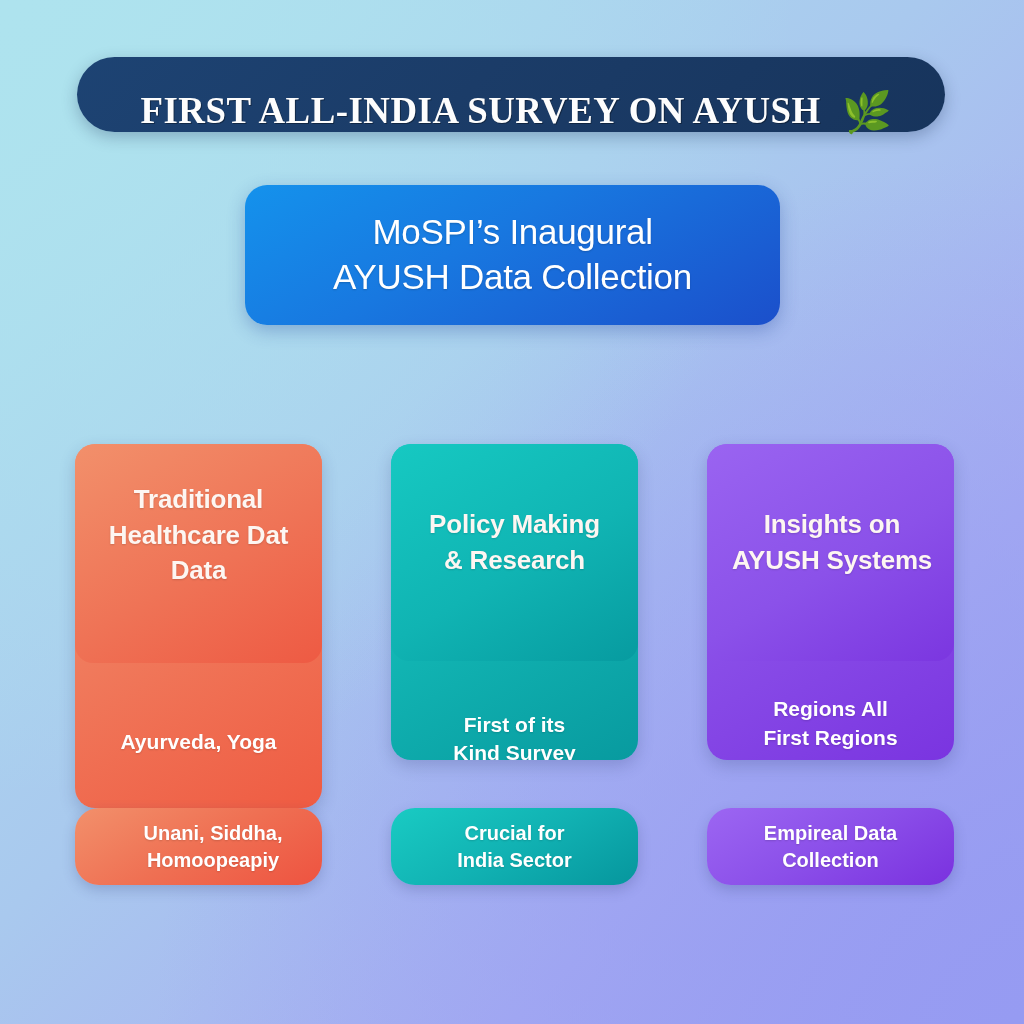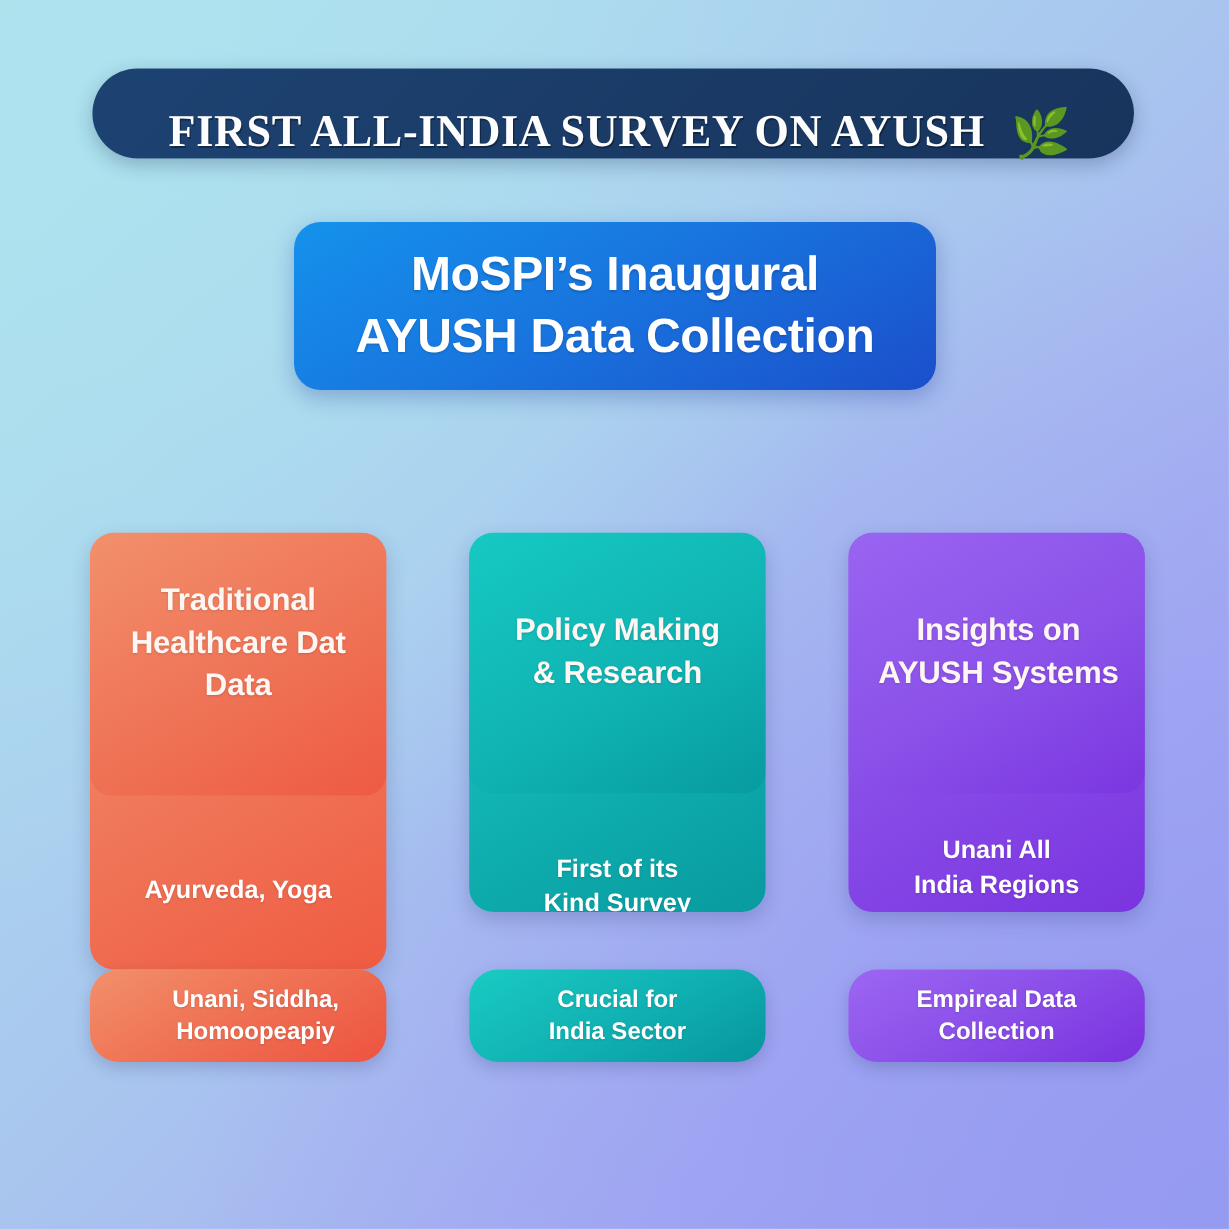--- a/index.html
+++ b/index.html
@@ -65,22 +65,22 @@
     height: 140px;
     border-radius: 22px;
     background: linear-gradient(150deg, #1492ec 0%, #1878e0 42%, #1b4fcb 100%);
     box-shadow: 0 6px 18px rgba(25,60,150,0.30);
     display: flex;
     flex-direction: column;
     align-items: center;
     justify-content: center;
   }
   #subtitle-banner .line {
-    font-size: 40px;
-    font-weight: bold;
+    font-size: 35px;
+    font-weight: normal;
     color: #ffffff;
     letter-spacing: -0.3px;
     line-height: 1.28;
     white-space: nowrap;
     text-shadow: 0 1px 2px rgba(0,0,0,0.18);
   }
 
   
   #columns {
     position: absolute;
@@ -250,22 +250,22 @@
     <div class="column">
       <div class="card purple">
         <div class="card-head">
           <div class="card-title">
             <div>Insights on</div>
             <div>AYUSH Systems</div>
           </div>
         </div>
         <div class="card-body">
           <div class="card-sub">
-            <div>Unani All</div>
-            <div>India Regions</div>
+            <div>Regions All</div>
+            <div>First Regions</div>
           </div>
         </div>
       </div>
       <div class="pill purple">
         <div class="pill-text">
           <div>Empireal Data</div>
           <div>Collection</div>
         </div>
       </div>
     </div>

